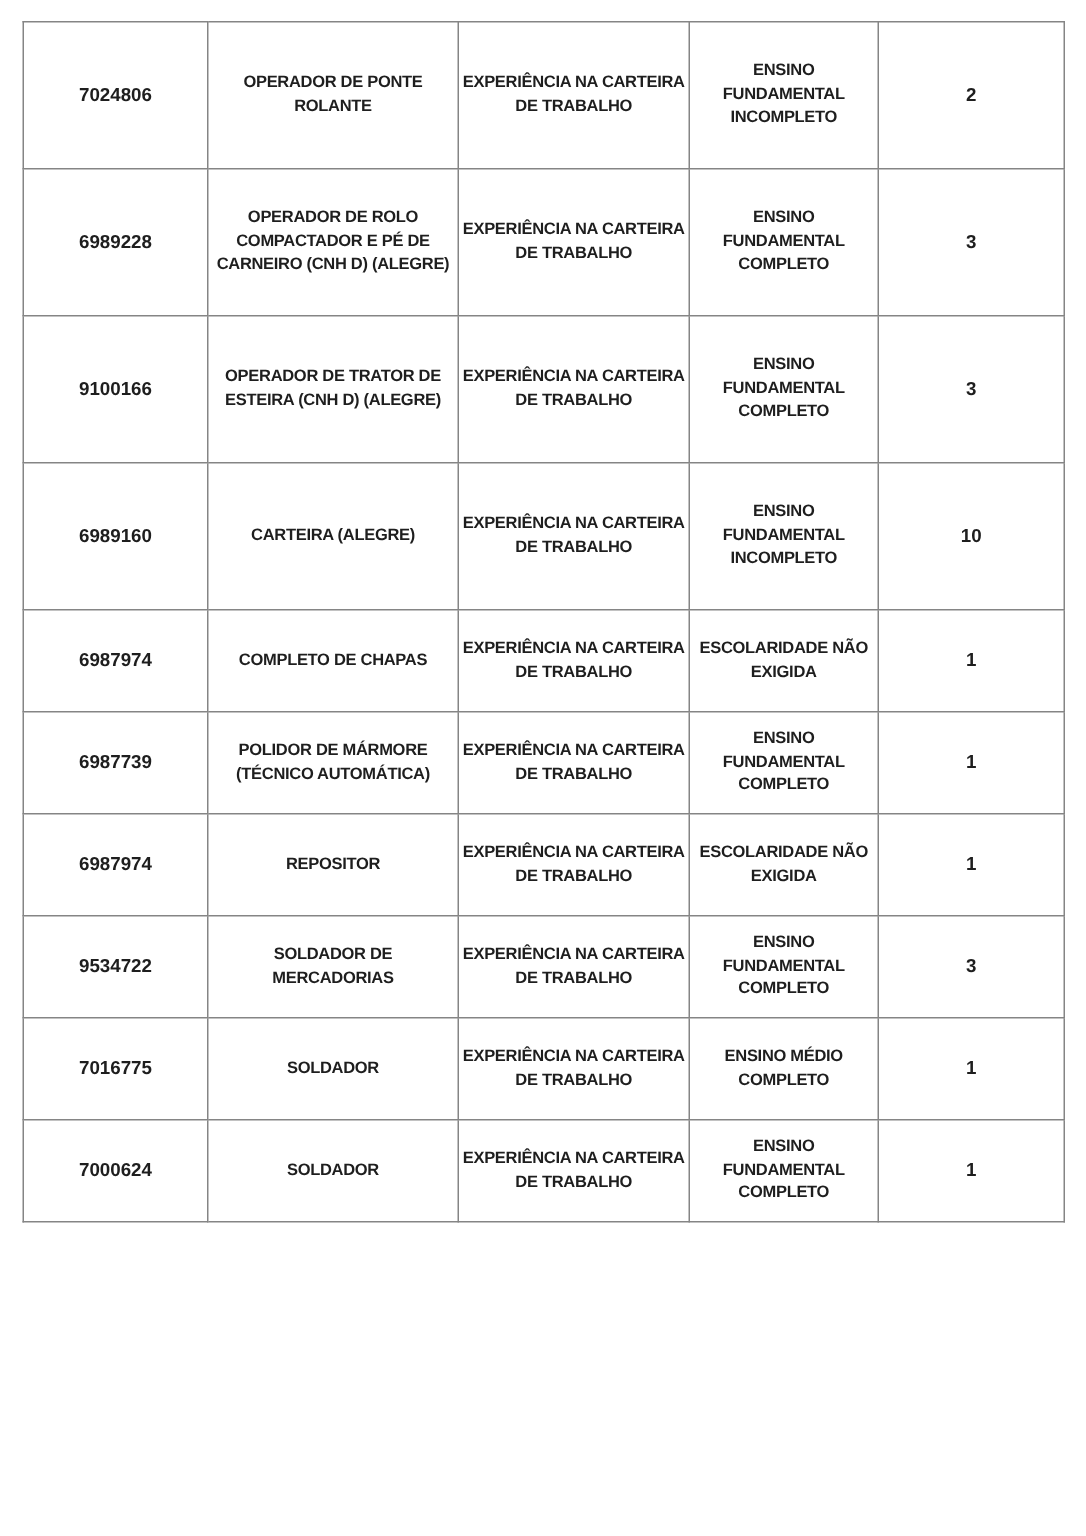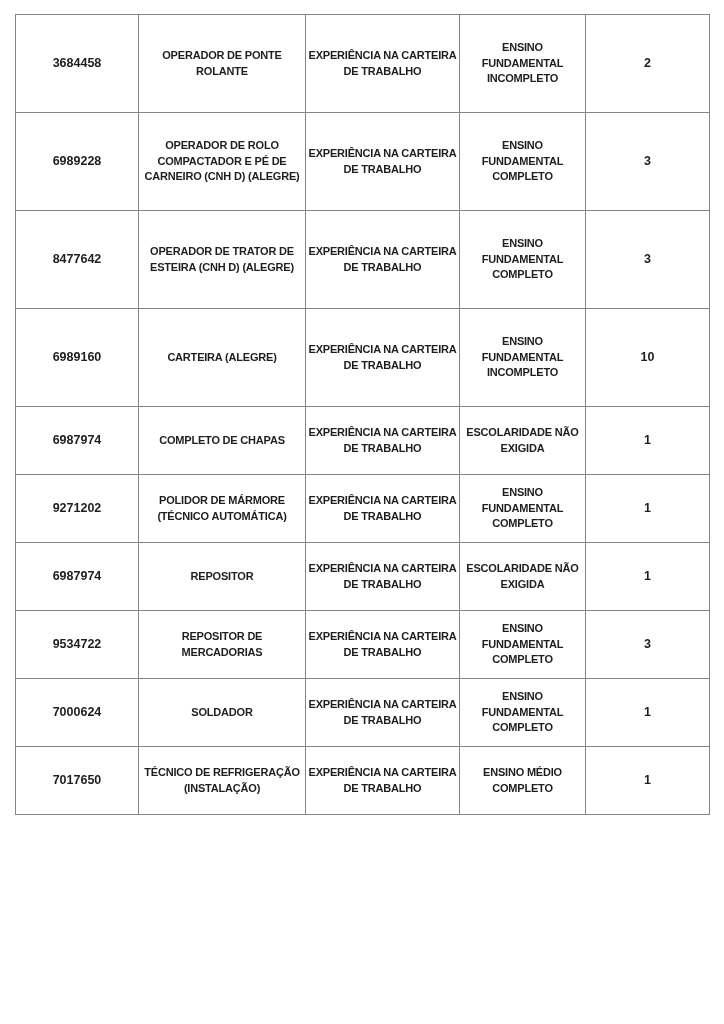--- a/index.html
+++ b/index.html
@@ -56,21 +56,21 @@
   <table class="vacancies">
     <colgroup>
       <col style="width:123px">
       <col style="width:167px">
       <col style="width:154px">
       <col style="width:126px">
       <col style="width:124px">
     </colgroup>
     <tbody>
         <tr class="row-tall">
-    <td class="num">3684458</td>
+    <td class="num">7024806</td>
     <td>OPERADOR DE PONTE
 ROLANTE</td>
     <td>EXPERIÊNCIA NA CARTEIRA
 DE TRABALHO</td>
     <td>ENSINO
 FUNDAMENTAL
 INCOMPLETO</td>
     <td class="num">2</td>
   </tr>
         <tr class="row-tall">
@@ -79,21 +79,21 @@
 COMPACTADOR E PÉ DE
 CARNEIRO (CNH D) (ALEGRE)</td>
     <td>EXPERIÊNCIA NA CARTEIRA
 DE TRABALHO</td>
     <td>ENSINO
 FUNDAMENTAL
 COMPLETO</td>
     <td class="num">3</td>
   </tr>
         <tr class="row-tall">
-    <td class="num">8477642</td>
+    <td class="num">9100166</td>
     <td>OPERADOR DE TRATOR DE
 ESTEIRA (CNH D) (ALEGRE)</td>
     <td>EXPERIÊNCIA NA CARTEIRA
 DE TRABALHO</td>
     <td>ENSINO
 FUNDAMENTAL
 COMPLETO</td>
     <td class="num">3</td>
   </tr>
         <tr class="row-tall">
@@ -109,65 +109,64 @@
         <tr class="row-std">
     <td class="num">6987974</td>
     <td>COMPLETO DE CHAPAS</td>
     <td>EXPERIÊNCIA NA CARTEIRA
 DE TRABALHO</td>
     <td>ESCOLARIDADE NÃO
 EXIGIDA</td>
     <td class="num">1</td>
   </tr>
         <tr class="row-std">
-    <td class="num">9271202</td>
+    <td class="num">6987739</td>
     <td>POLIDOR DE MÁRMORE
 (TÉCNICO AUTOMÁTICA)</td>
     <td>EXPERIÊNCIA NA CARTEIRA
 DE TRABALHO</td>
     <td>ENSINO
 FUNDAMENTAL
 COMPLETO</td>
     <td class="num">1</td>
   </tr>
         <tr class="row-std">
     <td class="num">6987974</td>
     <td>REPOSITOR</td>
     <td>EXPERIÊNCIA NA CARTEIRA
 DE TRABALHO</td>
     <td>ESCOLARIDADE NÃO
 EXIGIDA</td>
     <td class="num">1</td>
   </tr>
         <tr class="row-std">
     <td class="num">9534722</td>
-    <td>REPOSITOR DE
+    <td>SOLDADOR DE
 MERCADORIAS</td>
     <td>EXPERIÊNCIA NA CARTEIRA
 DE TRABALHO</td>
     <td>ENSINO
 FUNDAMENTAL
 COMPLETO</td>
     <td class="num">3</td>
+  </tr>
+        <tr class="row-std">
+    <td class="num">7016775</td>
+    <td>SOLDADOR</td>
+    <td>EXPERIÊNCIA NA CARTEIRA
+DE TRABALHO</td>
+    <td>ENSINO MÉDIO
+COMPLETO</td>
+    <td class="num">1</td>
   </tr>
         <tr class="row-std">
     <td class="num">7000624</td>
     <td>SOLDADOR</td>
     <td>EXPERIÊNCIA NA CARTEIRA
 DE TRABALHO</td>
     <td>ENSINO
 FUNDAMENTAL
 COMPLETO</td>
     <td class="num">1</td>
   </tr>
-        <tr class="row-std">
-    <td class="num">7017650</td>
-    <td>TÉCNICO DE REFRIGERAÇÃO
-(INSTALAÇÃO)</td>
-    <td>EXPERIÊNCIA NA CARTEIRA
-DE TRABALHO</td>
-    <td>ENSINO MÉDIO
-COMPLETO</td>
-    <td class="num">1</td>
-  </tr>
       </tbody>
   </table>
 </div>
 
 </body></html>

